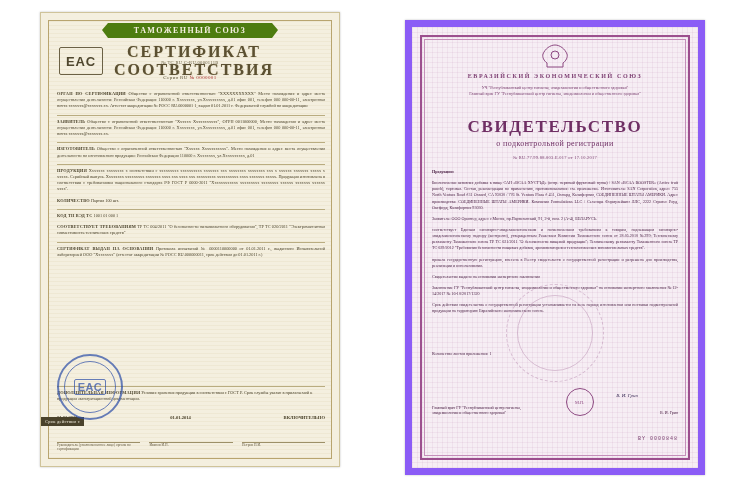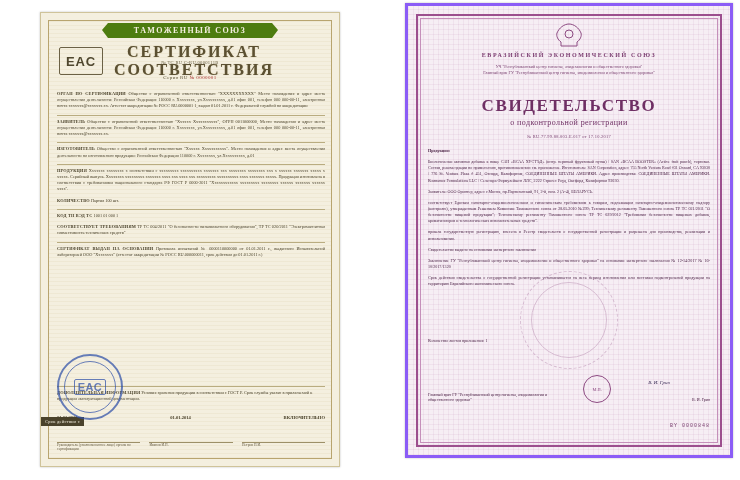--- a/index.html
+++ b/index.html
@@ -143,24 +143,24 @@
   }
   .cl-stamp span{
     font-family:"Liberation Sans", sans-serif;
     font-size:11px;font-weight:bold;color:#2f50a8;letter-spacing:.5px;
     border:1px solid #2f50a8;padding:1px 3px;border-radius:2px;
     z-index:2;
   }
 
   
   .cert-right{
-    left:405px; top:3px;
-    width:328px; height:455px;
+    left:405px; top:20px;
+    width:300px; height:455px;
     background:#f6eef4;
-    border:3px solid #8b5cf6;
+    border:7px solid #8b5cf6;
     box-shadow:0 0 2px rgba(0,0,0,.25);
   }
   .cr-guilloche{
     position:absolute; left:0;top:0;right:0;bottom:0;
     background:
       repeating-linear-gradient(90deg, rgba(150,60,130,.07) 0 1px, rgba(0,0,0,0) 1px 5px),
       repeating-linear-gradient(0deg,  rgba(150,60,130,.07) 0 1px, rgba(0,0,0,0) 1px 5px);
   }
   .cr-frame{
     position:absolute;

